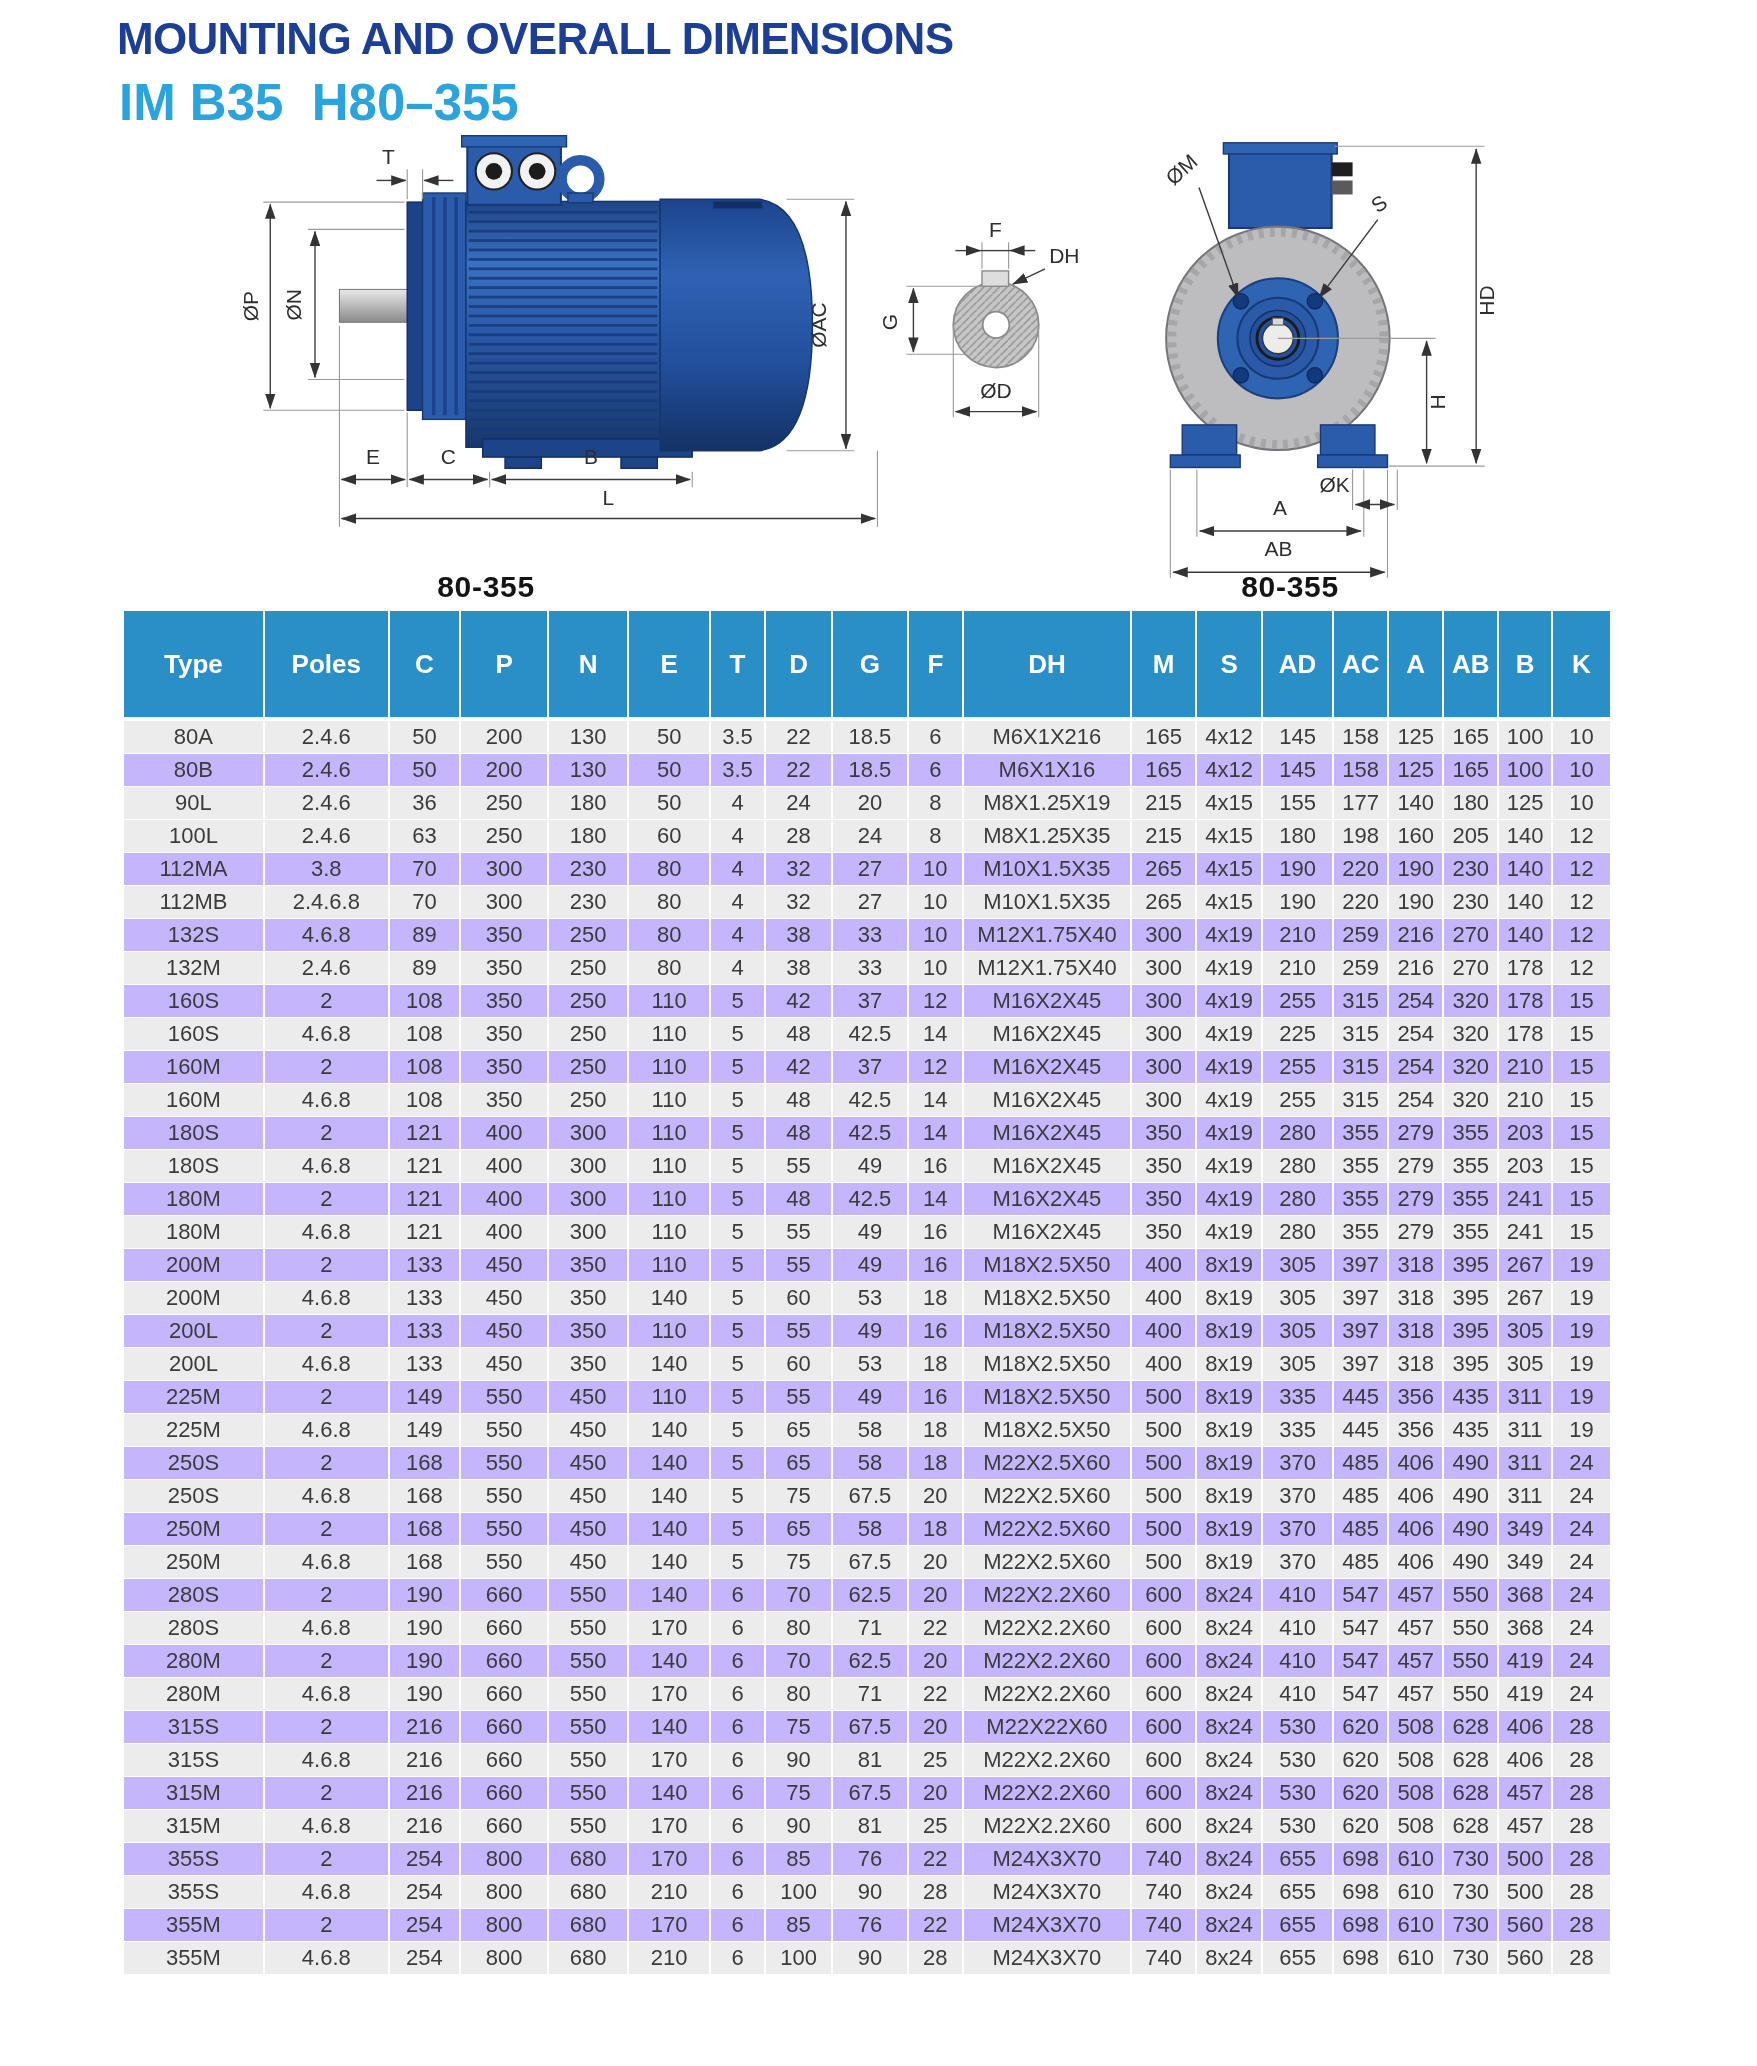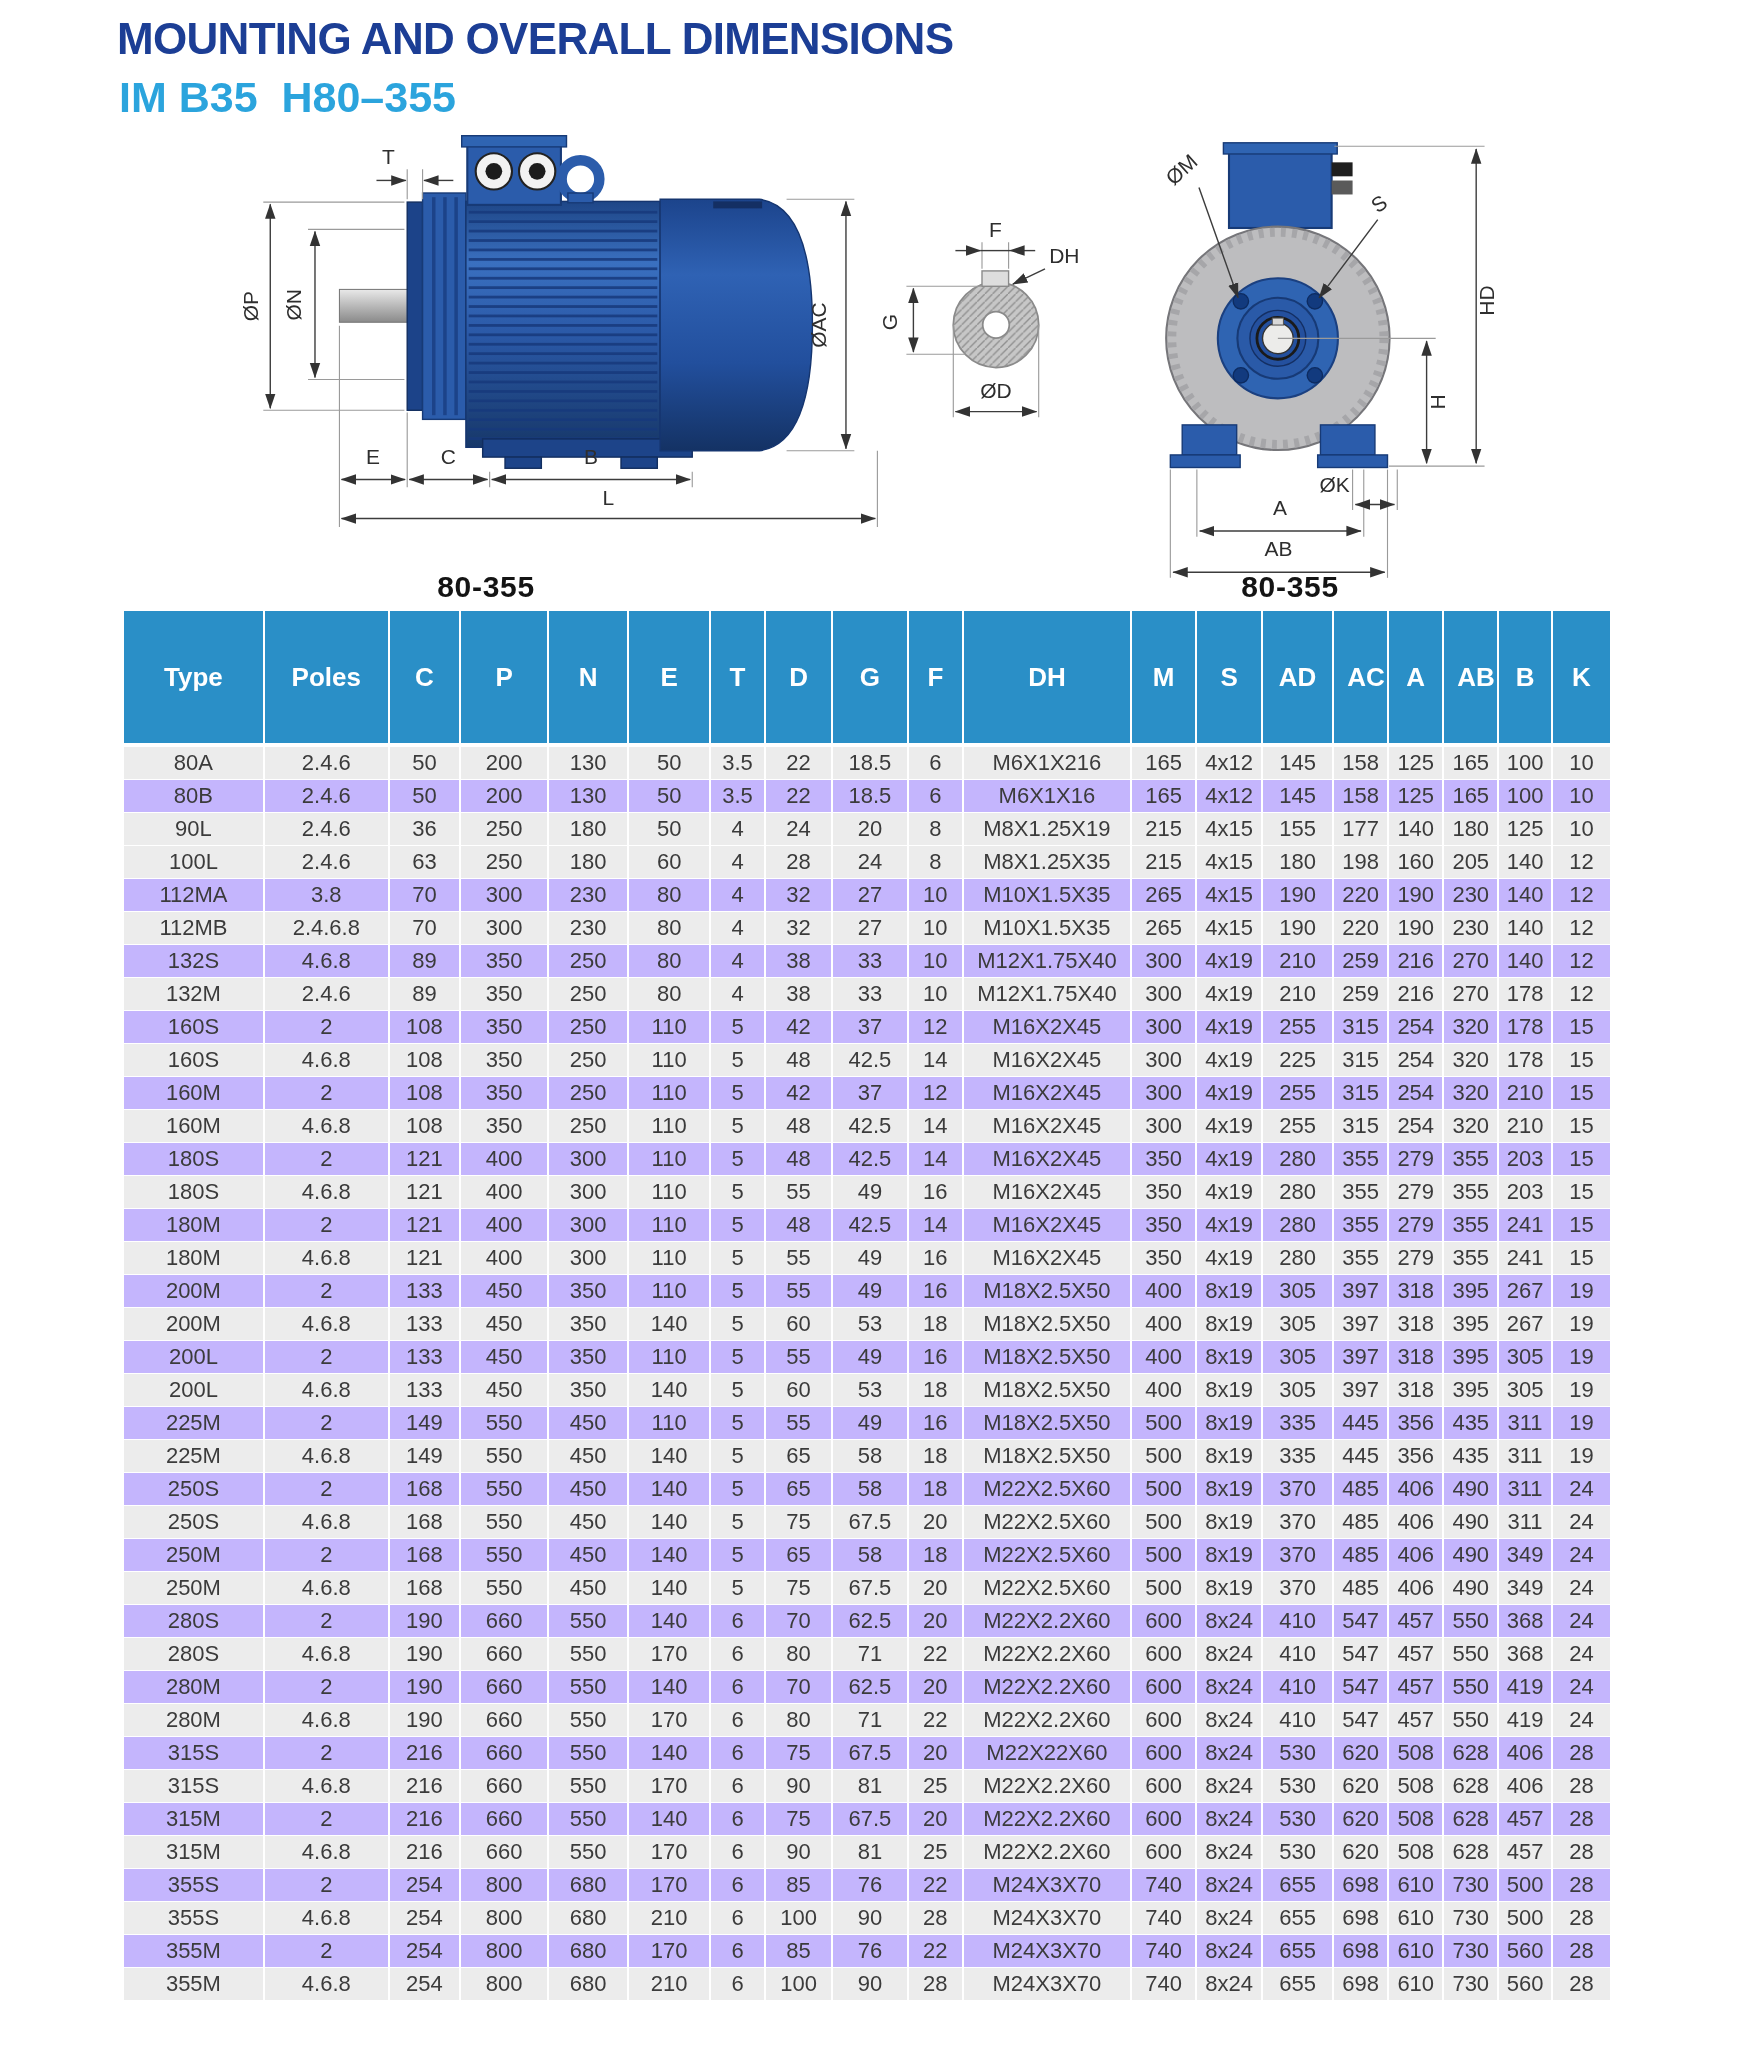--- a/index.html
+++ b/index.html
@@ -1,36 +1,36 @@
 <!DOCTYPE html>
 <html style="font-size:11.2px"><head>
 <meta charset="utf-8">
 <style>
   html,body{margin:0;padding:0;background:#fff;}
   .page{position:relative;width:1757px;height:2066px;background:#ffffff;
         font-family:"Liberation Sans",sans-serif;overflow:hidden;}
   .title{position:absolute;left:117px;top:14px;font-size:44px;font-weight:bold;
          color:#1c3e95;letter-spacing:-0.7px;white-space:pre;}
-  .subtitle{position:absolute;left:119px;top:73px;font-size:43px;font-weight:bold;
+  .subtitle{position:absolute;left:119px;top:73px;font-size:51px;font-weight:bold;
          color:#2ba4dd;white-space:pre;}
   .caption{position:absolute;top:570px;width:196px;text-align:center;font-size:30px;
          font-weight:bold;color:#141414;letter-spacing:0.7px;}
   #cap-left{left:388px;} #cap-right{left:1192px;}
   svg{position:absolute;}
   #svg-side{left:231px;top:91px;}
   #svg-section{left:877px;top:217px;}
   #svg-front{left:1104px;top:91px;}
   svg text.dim{font-family:"Liberation Sans",sans-serif;font-size:30px;fill:#2e2e2e;}
   .dl{stroke:#3c3c3c;stroke-width:2;fill:none;}
   .ext{stroke:#9a9a9a;stroke-width:1.6;fill:none;}
   table.dims{position:absolute;left:124px;top:611px;width:1486px;border-collapse:collapse;
          table-layout:fixed;}
   table.dims thead th{background:#2a8fc7;color:#fff;font-size:26px;font-weight:bold;
          height:106px;border-left:2.1px solid #fff;border-bottom:4.2px solid #fff;
-         text-align:center;vertical-align:middle;padding:13px;}
+         text-align:center;vertical-align:middle;padding:0;}
   table.dims thead th:first-child{border-left:none;}
   table.dims tbody td{font-size:22px;color:#3b3b3b;height:32px;text-align:center;
          vertical-align:middle;border-left:2.1px solid #fff;padding:0;white-space:nowrap;}
   table.dims tbody td:first-child{border-left:none;margin-left:39px;}
   table.dims tbody tr{border-bottom:0.7px solid #fff;}
   table.dims tbody tr.odd{background:#ececec;}
   table.dims tbody tr.even{background:#c4b5fd;}
 </style>
 </head>
 <body>

